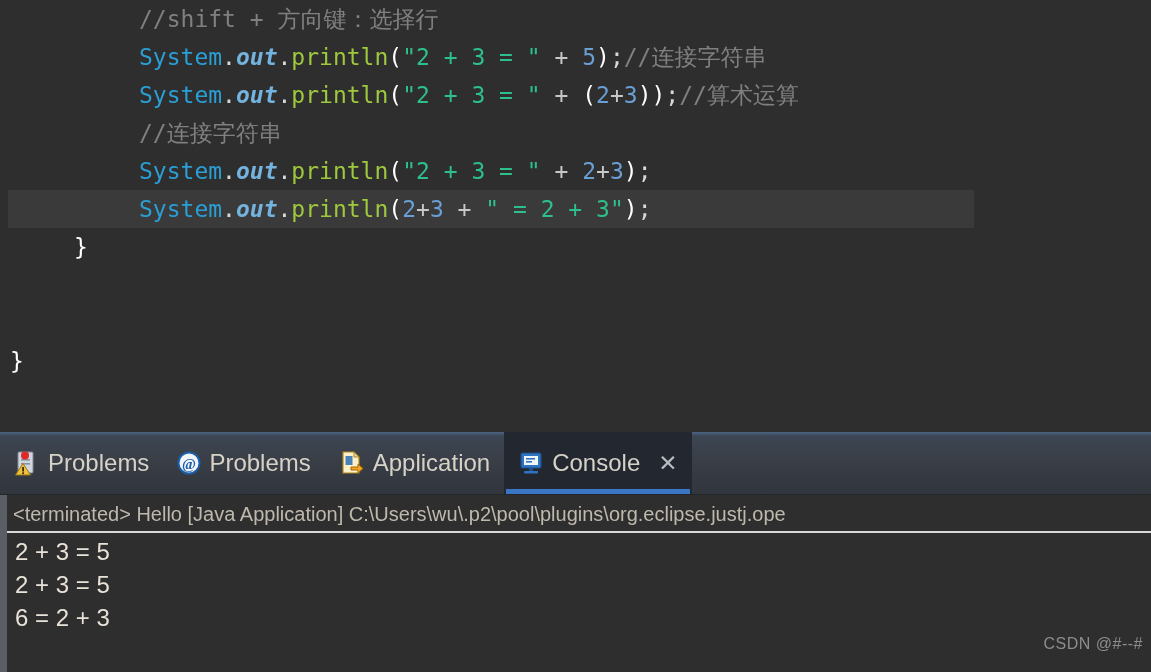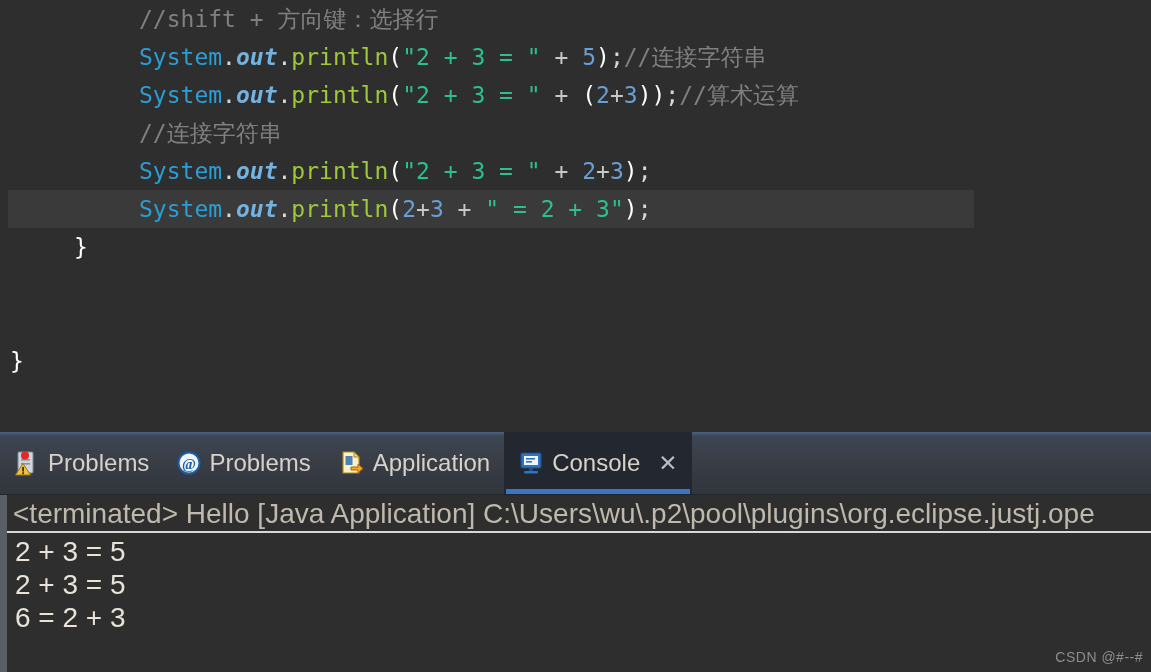--- a/index.html
+++ b/index.html
@@ -117,45 +117,45 @@
     position: relative;
     height: 178px;
     background: #2e2e2e;
     border-left: 7px solid #5a5f66;
     box-sizing: border-box;
   }
   .terminated-line {
     height: 38px;
     line-height: 38px;
     padding-left: 6px;
-    font-size: 28px;
+    font-size: 20px;
     color: #bfb9ad;
     white-space: nowrap;
     overflow: hidden;
     font-family: "Liberation Sans", sans-serif;
     border-bottom: 2px solid #d8d8d8;
     box-sizing: border-box;
   }
   .out-area {
     padding-top: 2px;
   }
   .out-line {
     height: 33px;
     line-height: 33px;
     padding-left: 8px;
-    font-size: 28px;
+    font-size: 24px;
     color: #e8e2d8;
     white-space: pre;
     font-family: "Liberation Sans", sans-serif;
   }
   .watermark {
     position: absolute;
     right: 8px;
-    bottom: 8px;
-    font-size: 14px;
+    bottom: 20px;
+    font-size: 16px;
     color: #8d8d8d;
     font-family: "Liberation Sans", sans-serif;
     letter-spacing: .5px;
   }
 </style>
 </head>
 <body>
 
 <div id="app">
 

